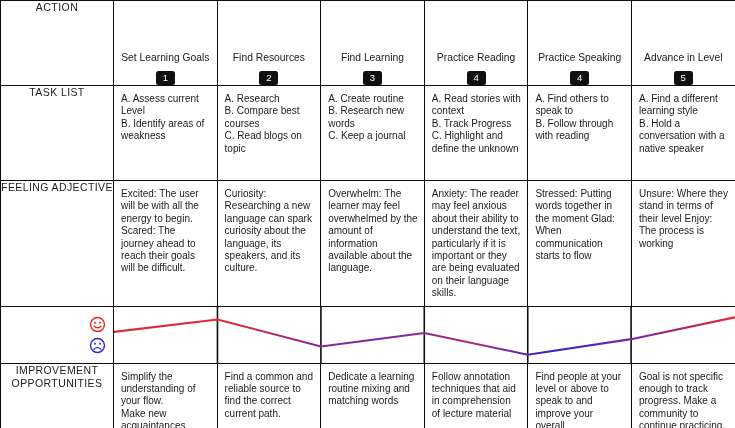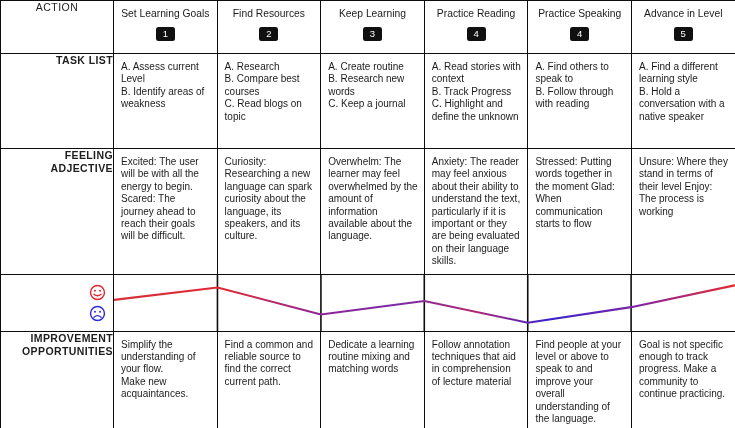--- a/index.html
+++ b/index.html
@@ -36,38 +36,39 @@
     text-align:center;
     vertical-align:top;
   }
   .stage-head .stage-title{
     display:block;
     padding:7px 3px 0 3px;
     font-size:10.3px;
     line-height:12px;
     color:#1a1a1a;
     white-space:nowrap;
+    margin-top:44px;
   }
   .stage-head .stage-num{
     display:inline-block;
     margin-top:7px;
     min-width:13px;
     padding:1px 3px 2px 3px;
     background:#101010;
     color:#ffffff;
     font-size:9.5px;
     line-height:11px;
     border-radius:2.5px;
     text-align:center;
   }
 
   
   .row-label{
-    text-align:right;vertical-align:middle;
-    font-size:10.5px;letter-spacing:.4px;line-height:13px;color:#1d1d1d;font-weight:bold;
+    text-align:center;vertical-align:middle;
+    font-size:10.5px;letter-spacing:.4px;line-height:13px;color:#1d1d1d;
   }
   .cell-text{
     padding:7px 6px 6px 7px;
     font-size:10px;
     line-height:12.4px;
     color:#1b1b1b;
     white-space:pre-line;
   }
 
   tr.tasklist-row{height:95px;}
@@ -113,21 +114,21 @@
 
     <td class="stage-head">
       <span class="stage-title">Set Learning Goals</span>
       <span class="stage-num">1</span>
     </td>
     <td class="stage-head">
       <span class="stage-title">Find Resources</span>
       <span class="stage-num">2</span>
     </td>
     <td class="stage-head">
-      <span class="stage-title">Keep Learning</span>
+      <span class="stage-title">Find Learning</span>
       <span class="stage-num">3</span>
     </td>
     <td class="stage-head">
       <span class="stage-title">Practice Reading</span>
       <span class="stage-num">4</span>
     </td>
     <td class="stage-head">
       <span class="stage-title">Practice Speaking</span>
       <span class="stage-num">4</span>
     </td>

